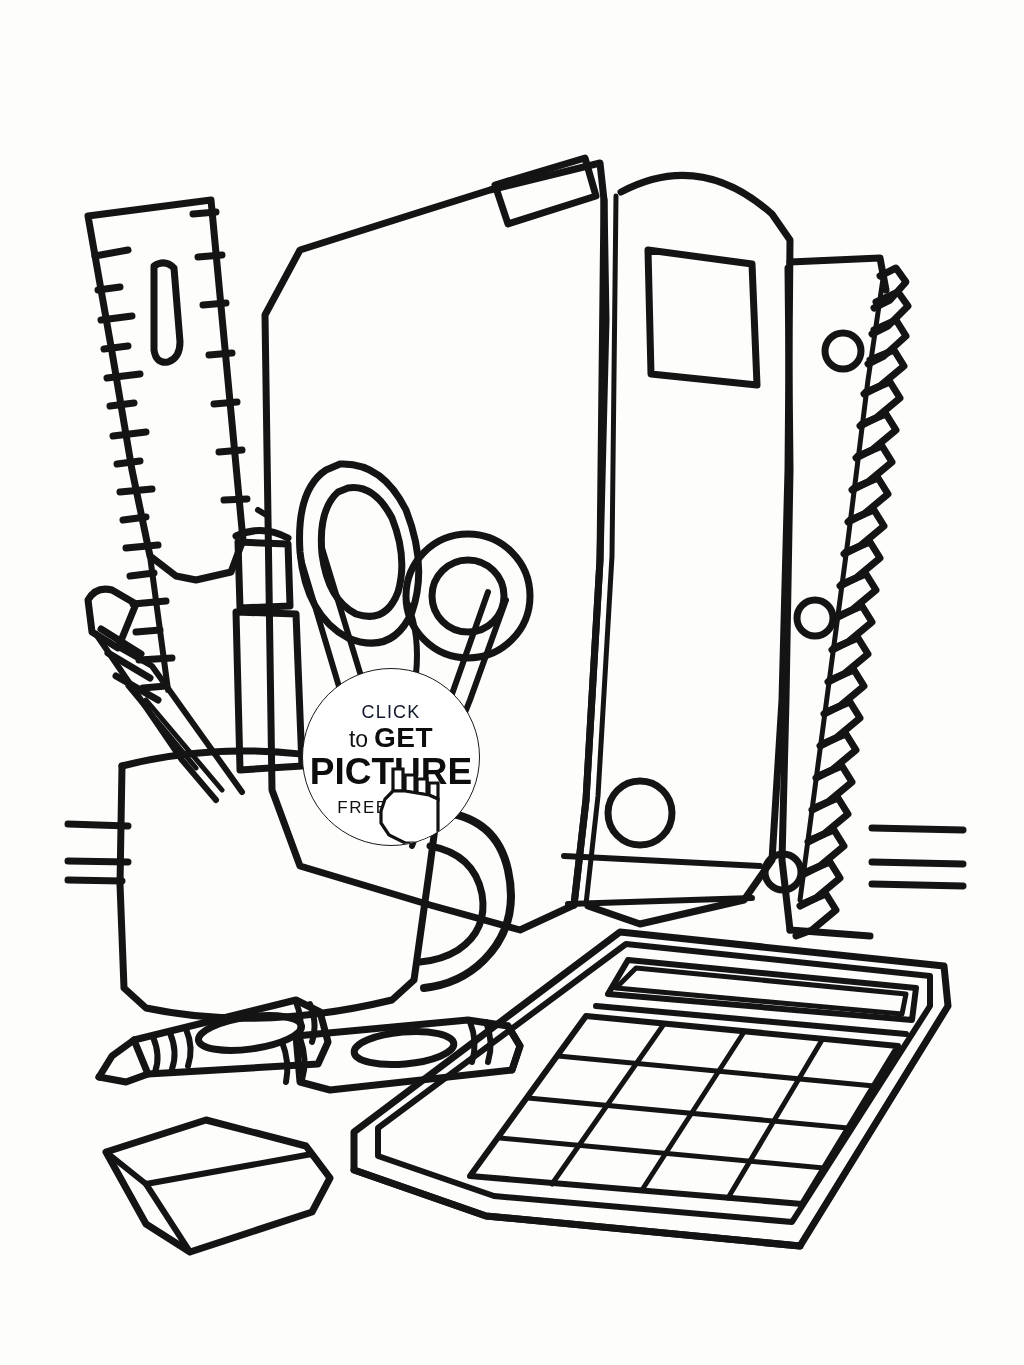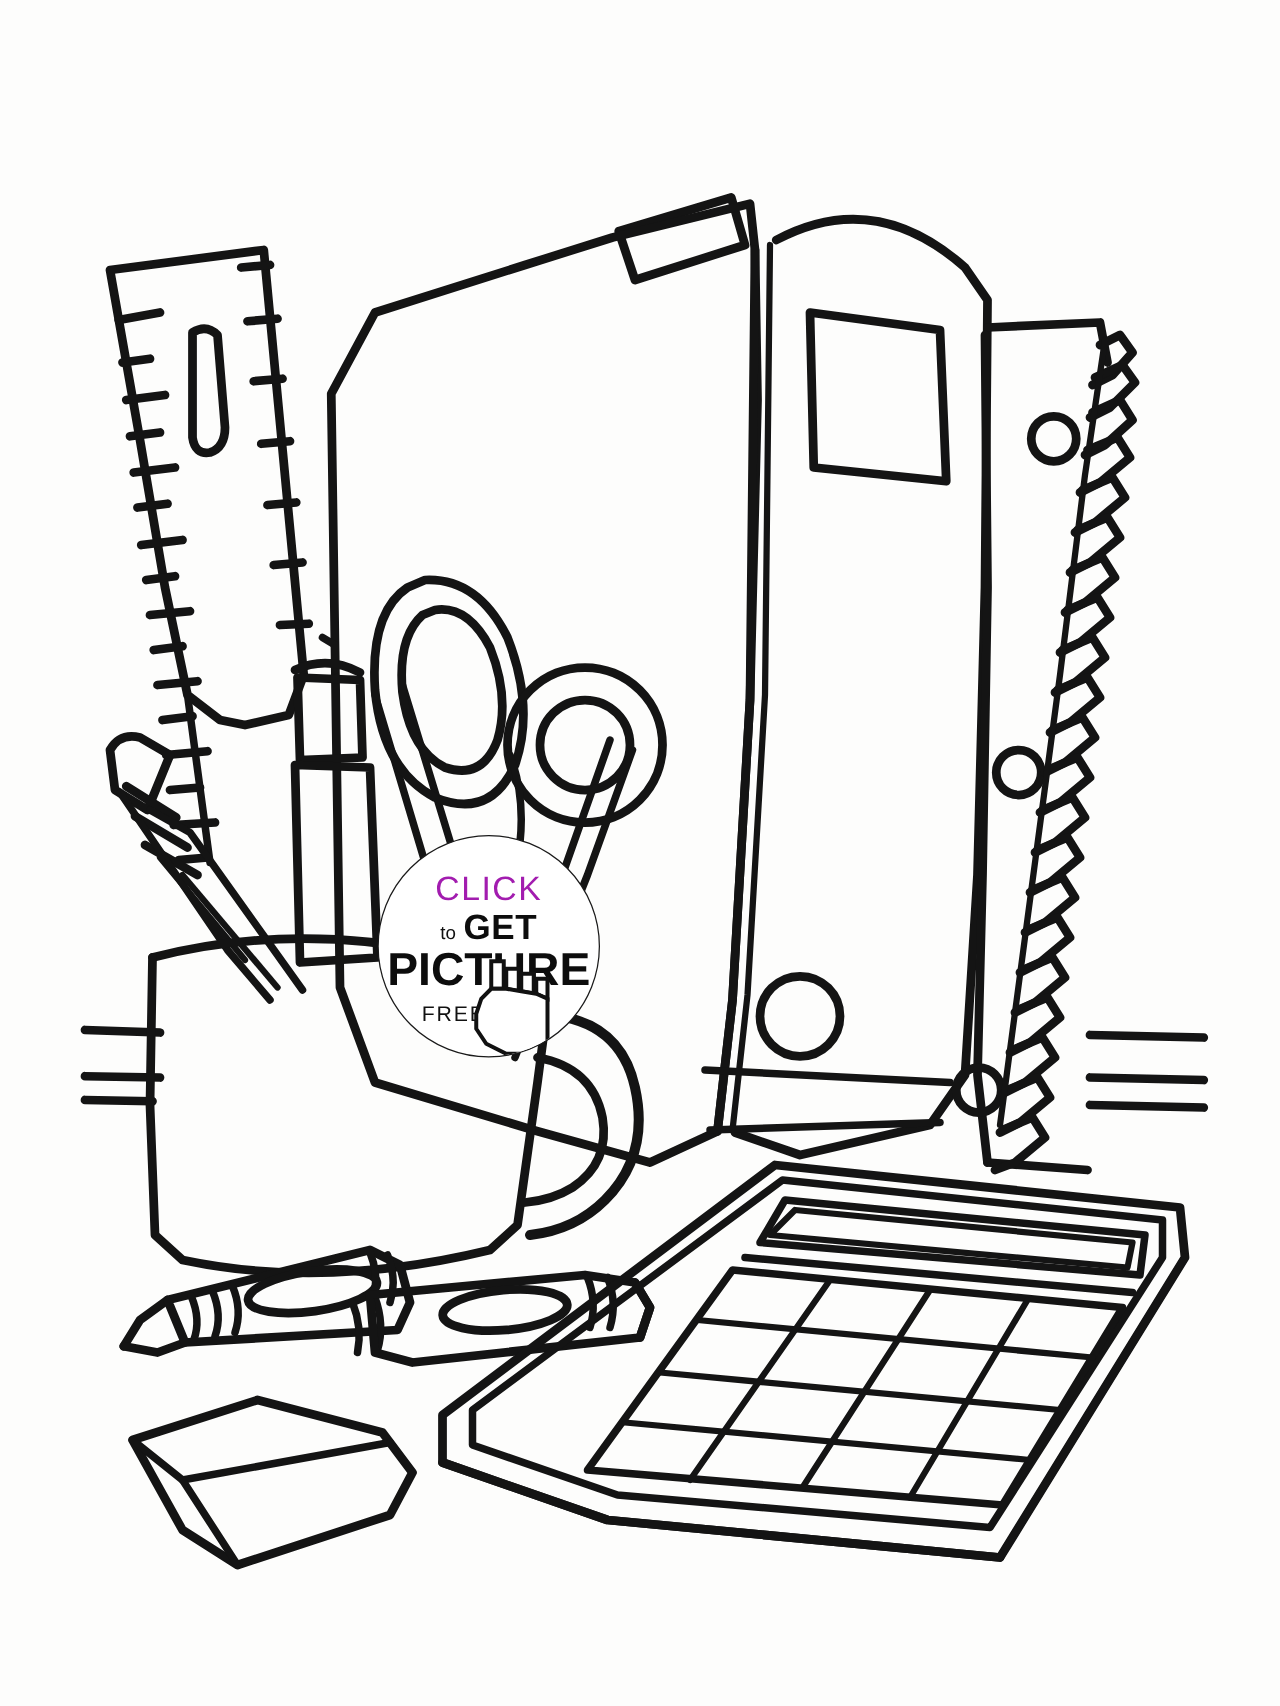--- a/index.html
+++ b/index.html
@@ -36,36 +36,36 @@
     background: #ffffff;
     border: 1px solid #1a1a1a;
     box-sizing: border-box;
     display: flex;
     flex-direction: column;
     align-items: center;
     justify-content: center;
     overflow: hidden;
   }
   .wm-line1 {
-    font-size: 27px;
+    font-size: 18px;
     letter-spacing: 1.2px;
-    color: #a21caf;
+    color: #0f172a;
     font-weight: 400;
     line-height: 1;
     margin-top: 4px;
   }
   .wm-row2 {
     display: flex;
     align-items: baseline;
     gap: 6px;
     line-height: 1;
     margin-top: 3px;
   }
   .wm-to {
-    font-size: 15px;
+    font-size: 23px;
     color: #111111;
     font-weight: 400;
   }
   .wm-get {
     font-size: 28px;
     color: #0d0d0d;
     font-weight: 700;
     letter-spacing: 0.5px;
   }
   .wm-picture {

